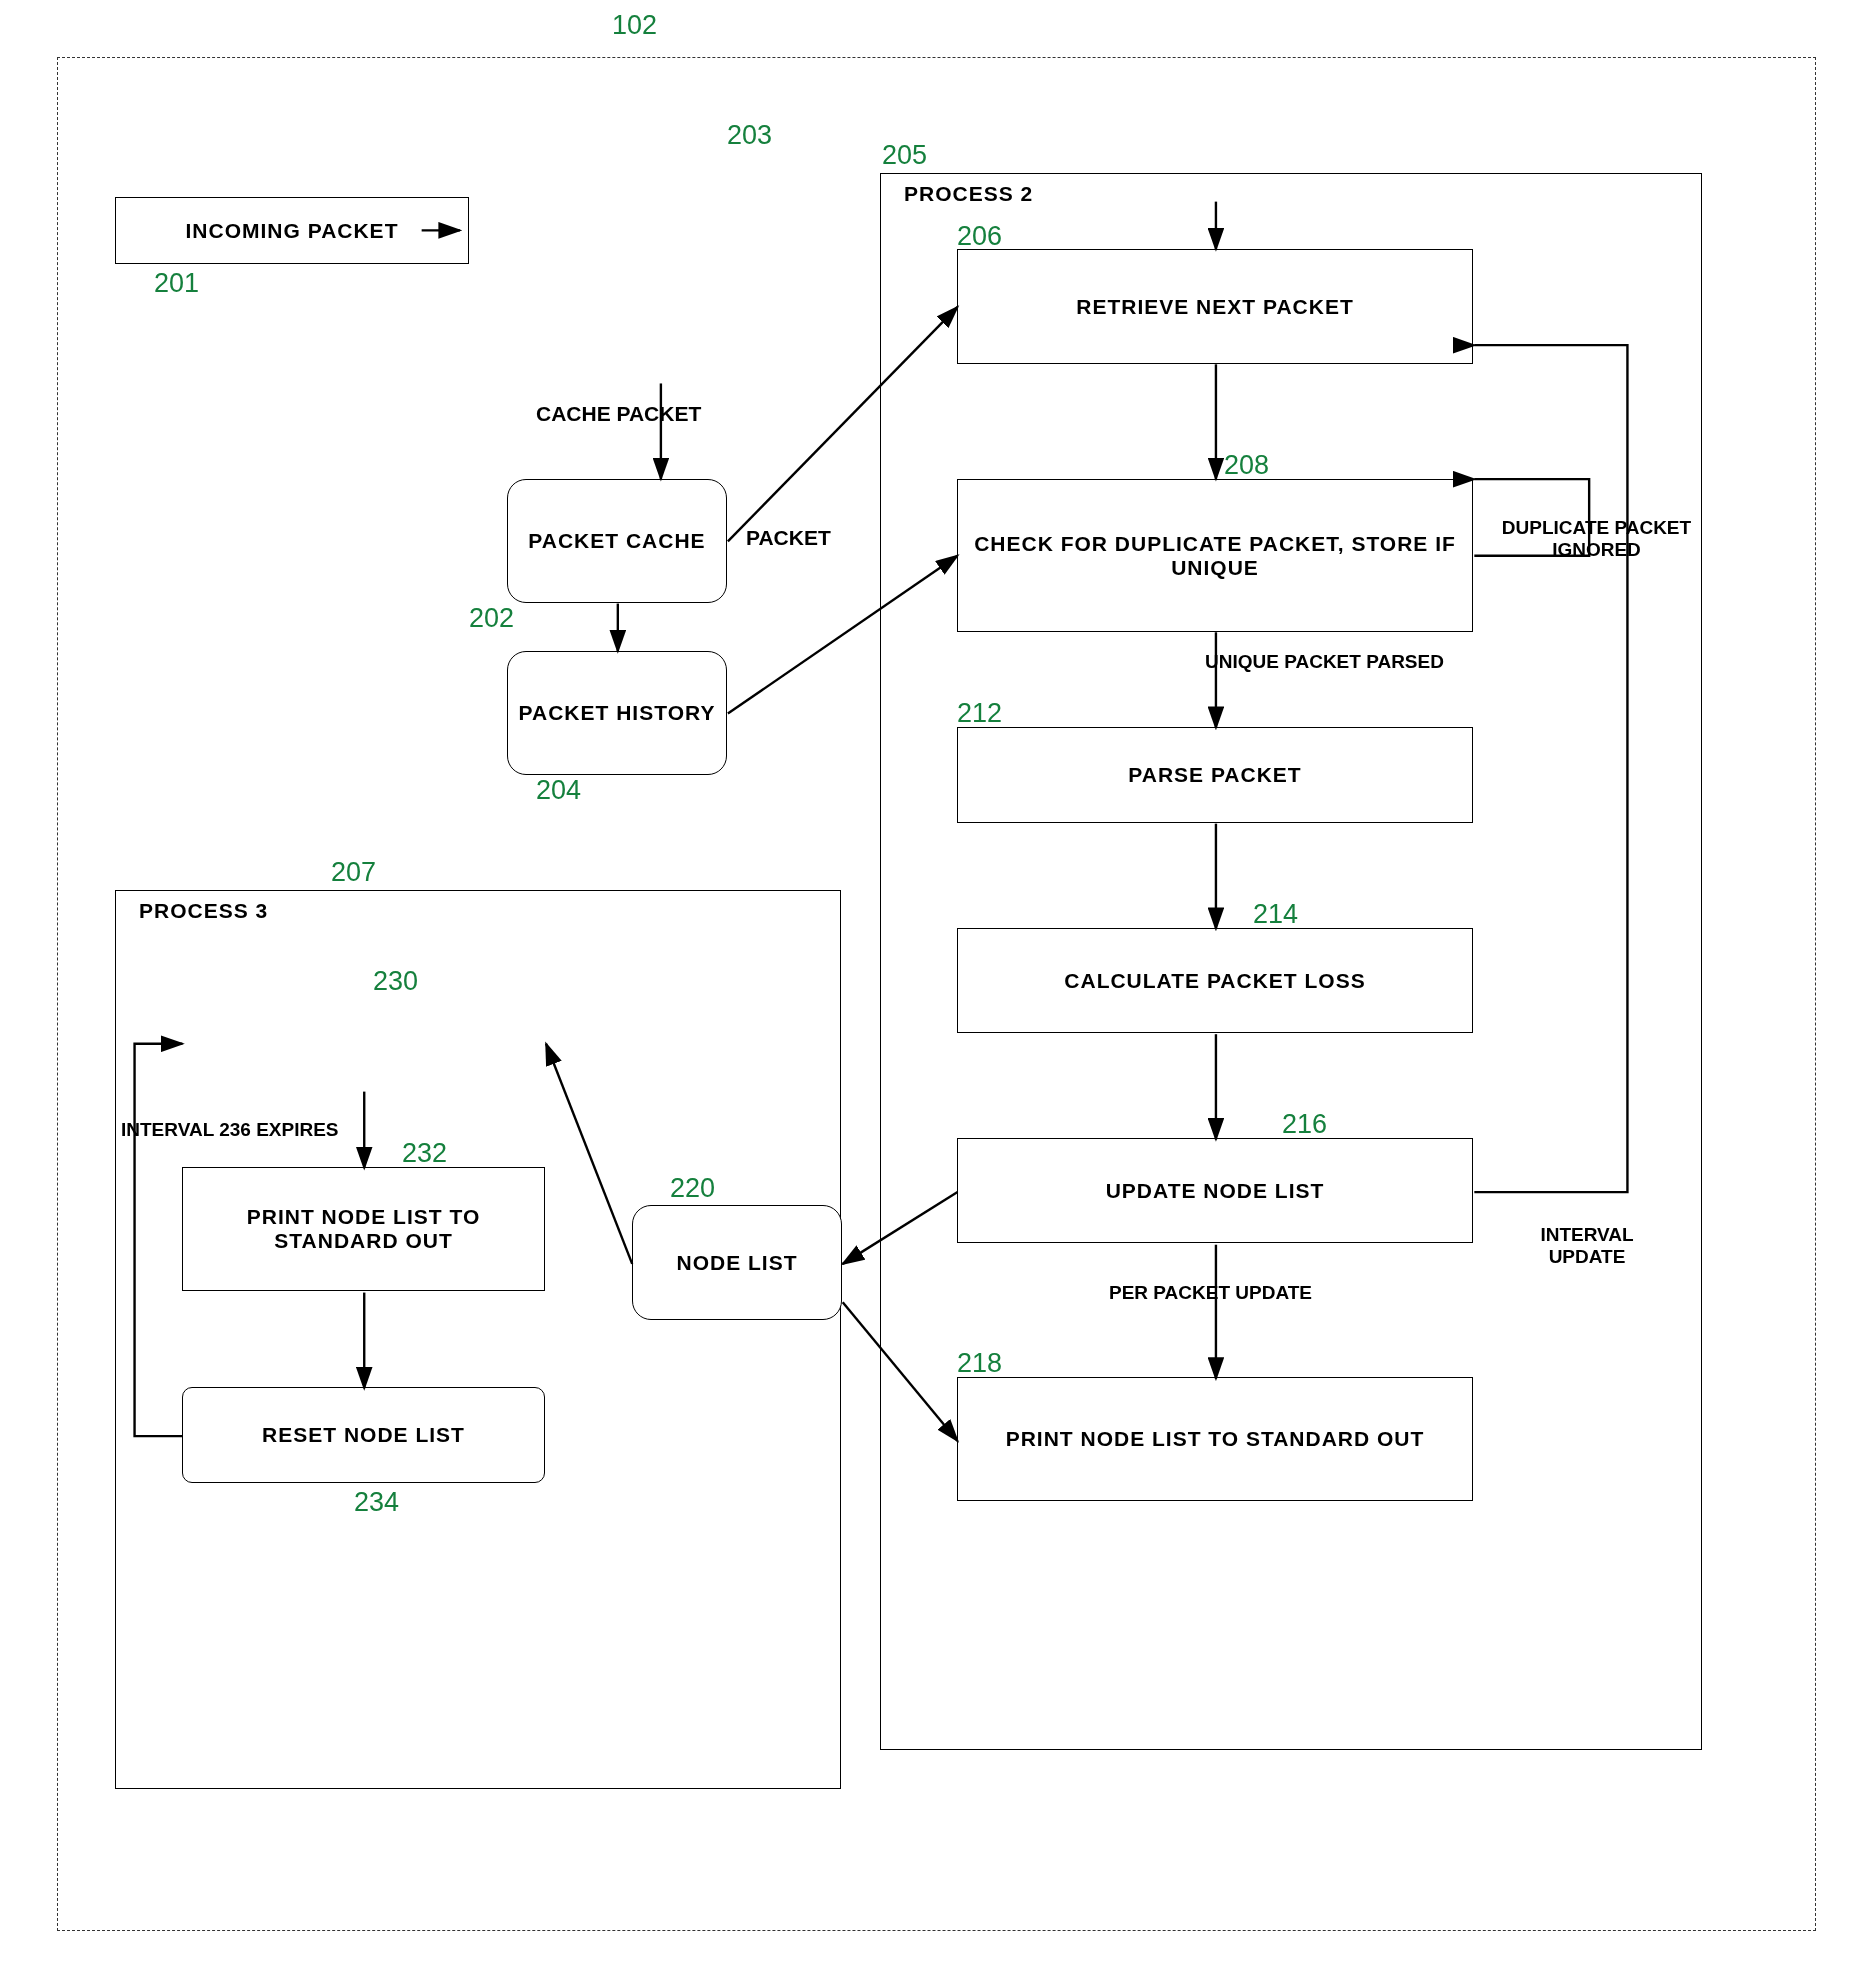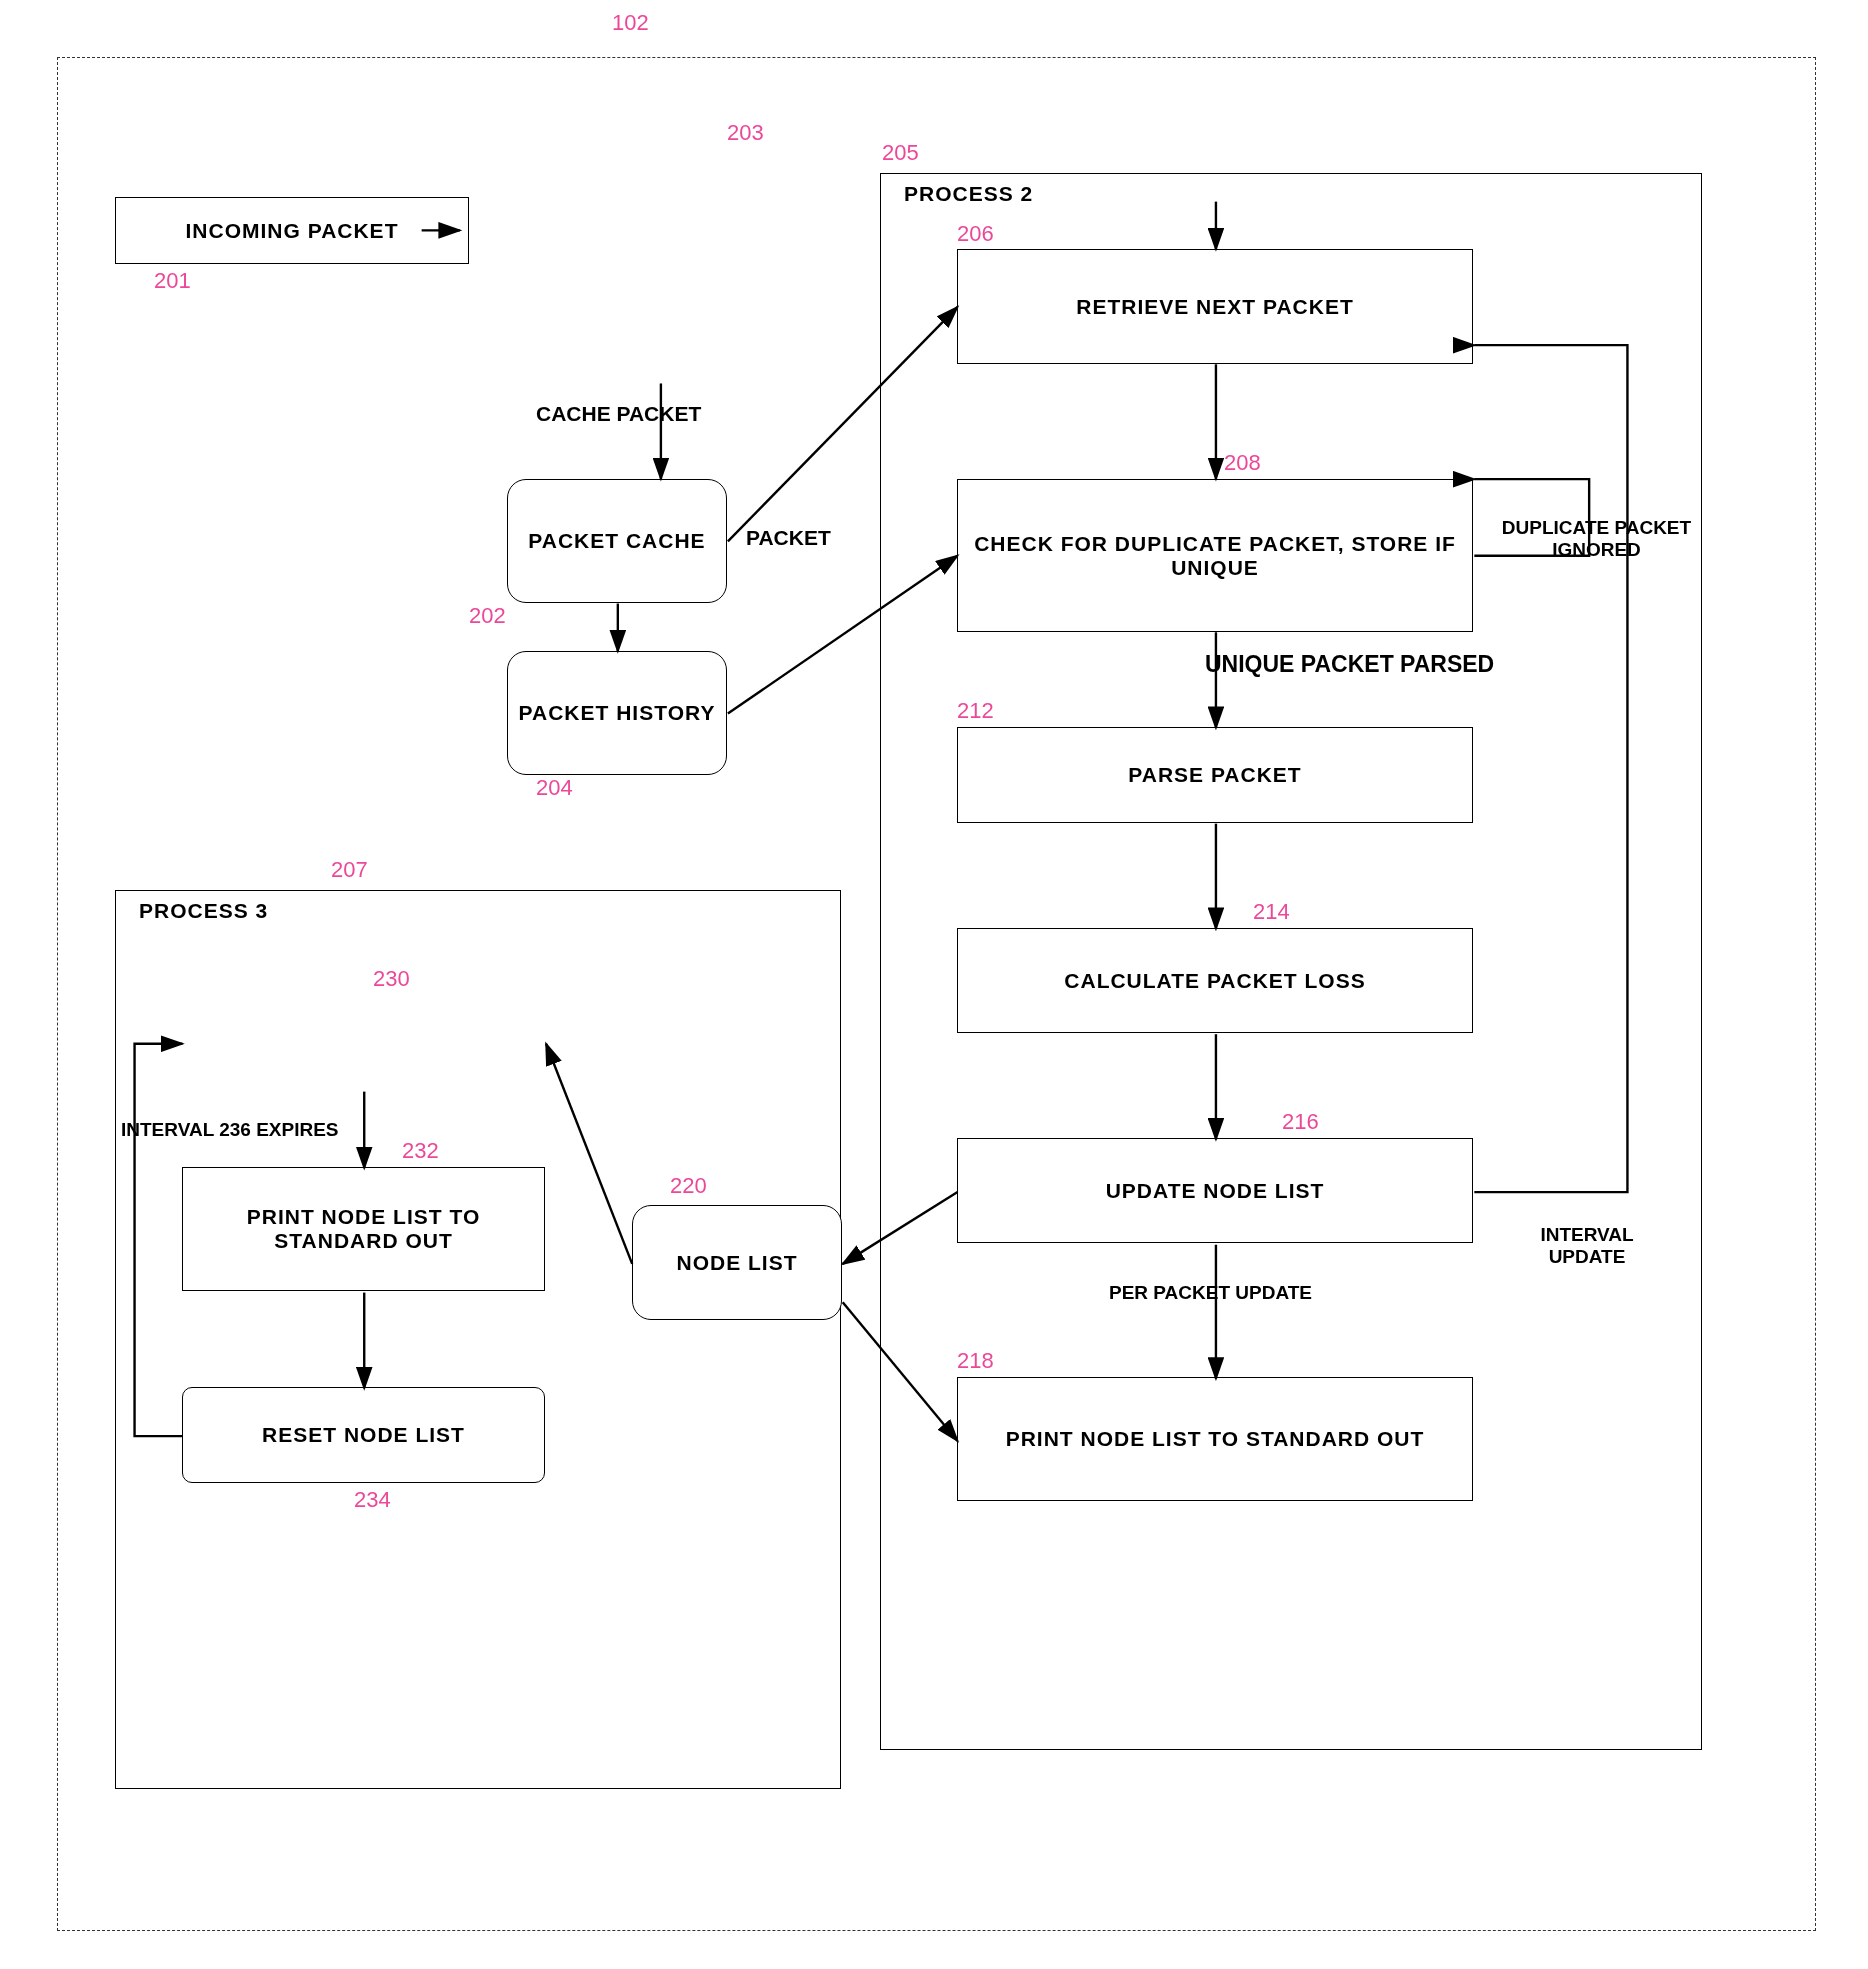--- a/index.html
+++ b/index.html
@@ -15,22 +15,22 @@
       position: absolute;
       top: 57px;
       left: 57px;
       width: 1759px;
       height: 1874px;
       border: 1.9px dashed #333;
       background: #fff;
     }
     .ref-label {
       position: absolute;
-      font-size: 22px;
-      color: #ec4899;
+      font-size: 27px;
+      color: #15803d;
     }
     
     .box {
       position: absolute;
       border: 1.9px solid #000;
       background: #fff;
       display: flex;
       align-items: center;
       justify-content: center;
       text-align: center;
@@ -94,21 +94,21 @@
   <div class="box" style="top:191px; left:899px; width:516px; height:115px;">RETRIEVE NEXT PACKET</div>
 
   <div class="ref-label" style="top:163px; left:899px;">206</div>
 
   <div class="box" style="top:421px; left:899px; width:516px; height:153px;">CHECK FOR DUPLICATE PACKET, STORE IF UNIQUE</div>
 
   <div class="ref-label" style="top:392px; left:1166px;">208</div>
 
   <div style="position:absolute; top:459px; left:1443px; font-size:19px; font-weight:bold; width:191px; text-align:center;">DUPLICATE PACKET IGNORED</div>
 
-  <div style="position:absolute; top:593px; left:1147px; font-size:23px; font-weight:bold; text-align:center;">UNIQUE PACKET PARSED</div>
+  <div style="position:absolute; top:593px; left:1147px; font-size:19px; font-weight:bold; text-align:center;">UNIQUE PACKET PARSED</div>
 
   <div class="box" style="top:669px; left:899px; width:516px; height:96px;">PARSE PACKET</div>
 
   <div class="ref-label" style="top:640px; left:899px;">212</div>
 
   <div class="box" style="top:870px; left:899px; width:516px; height:105px;">CALCULATE PACKET LOSS</div>
 
   <div class="ref-label" style="top:841px; left:1195px;">214</div>
 
   <div class="box" style="top:1080px; left:899px; width:516px; height:105px;">UPDATE NODE LIST</div>

